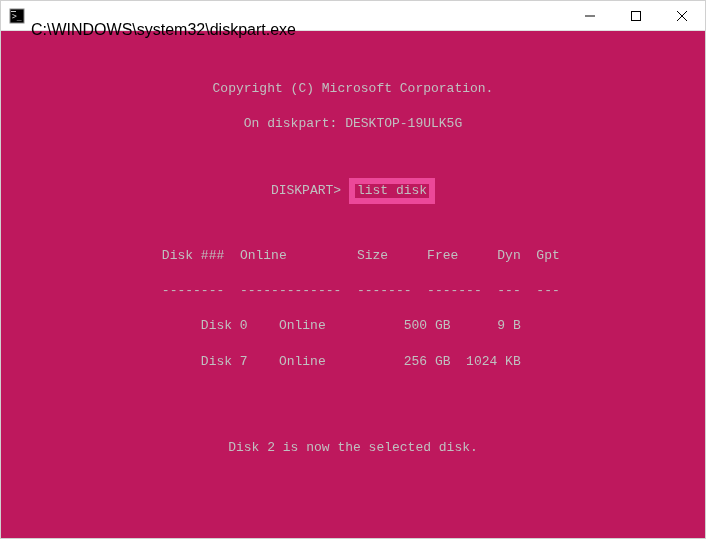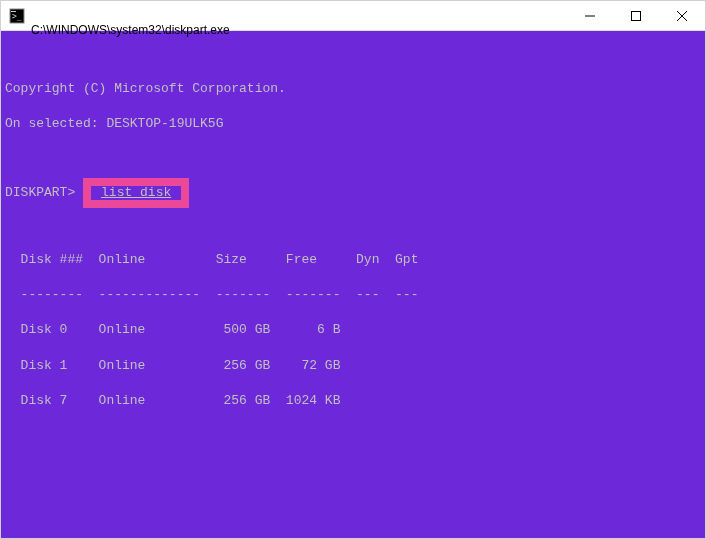--- a/index.html
+++ b/index.html
@@ -29,21 +29,21 @@
       margin-right: 6px;
       display: inline-flex;
       align-items: center;
       justify-content: center;
     }
     .titlebar-icon svg {
       width: 16px;
       height: 16px;
     }
     .titlebar-title {
-      font-size: 12px;
+      font-size: 16px;
       color: #000;
       flex: 1;
       margin-top: 28px;
     }
     .titlebar-controls {
       display: flex;
       height: 100%;
     }
     .titlebar-btn {
       width: 46px;
@@ -53,36 +53,36 @@
       justify-content: center;
       font-size: 10px;
       font-family: "Segoe UI", sans-serif;
       cursor: pointer;
     }
     .titlebar-btn svg {
       width: 10px;
       height: 10px;
     }
     .terminal {
-      background: #6d28d9;
+      background: #be185d;
       color: #c0c0c0;
       font-family: "Consolas", "Courier New", monospace;
       font-size: 13px;
       line-height: 1.35;
       padding: 6px 4px;
       height: calc(100% - 30px);
       overflow: hidden;
       white-space: pre;
+      text-align: center;
     }
     .hl {
-      border: 8px solid #ec4899;
-      padding: 0px 10px;
+      border: 6px solid #ec4899;
+      padding: 0px 2px;
       display: inline-block;
       line-height: 1.1;
-      text-decoration: underline;
     }
     .prompt-line {
       margin-top: 2px;
     }
     .blank {
       height: 8px;
     }
   </style>
 </head>
 <body>
@@ -112,31 +112,31 @@
           <line x1="0" y1="0" x2="10" y2="10" stroke="#000" stroke-width="1"></line>
           <line x1="10" y1="0" x2="0" y2="10" stroke="#000" stroke-width="1"></line>
         </svg>
     </div>
   </div>
 </div>
 
 <div class="terminal">
 <div class="blank"></div>
 <div>Copyright (C) Microsoft Corporation.</div>
-<div>On selected: DESKTOP-19ULK5G</div>
+<div>On diskpart: DESKTOP-19ULK5G</div>
 <div class="blank"></div>
 <div class="prompt-line"><span>DISKPART&gt;</span> <span class="hl">list disk</span></div>
 <div class="blank"></div>
 <div>  Disk ###  Online         Size     Free     Dyn  Gpt</div>
 <div>  --------  -------------  -------  -------  ---  ---</div>
-<div>  Disk 0    Online          500 GB      6 B</div>
-<div>  Disk 1    Online          256 GB    72 GB</div>
+<div>  Disk 0    Online          500 GB      9 B</div>
 <div>  Disk 7    Online          256 GB  1024 KB</div>
 <div class="blank"></div>
 <div class="blank"></div>
+<div>Disk 2 is now the selected disk.</div>
 
 
 
 
 
 
 
 
 
 

